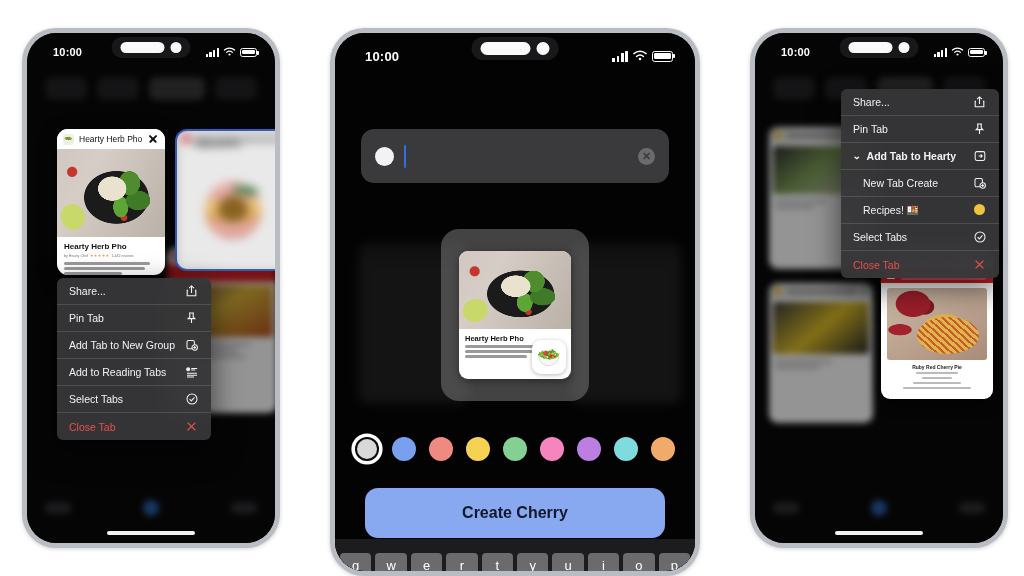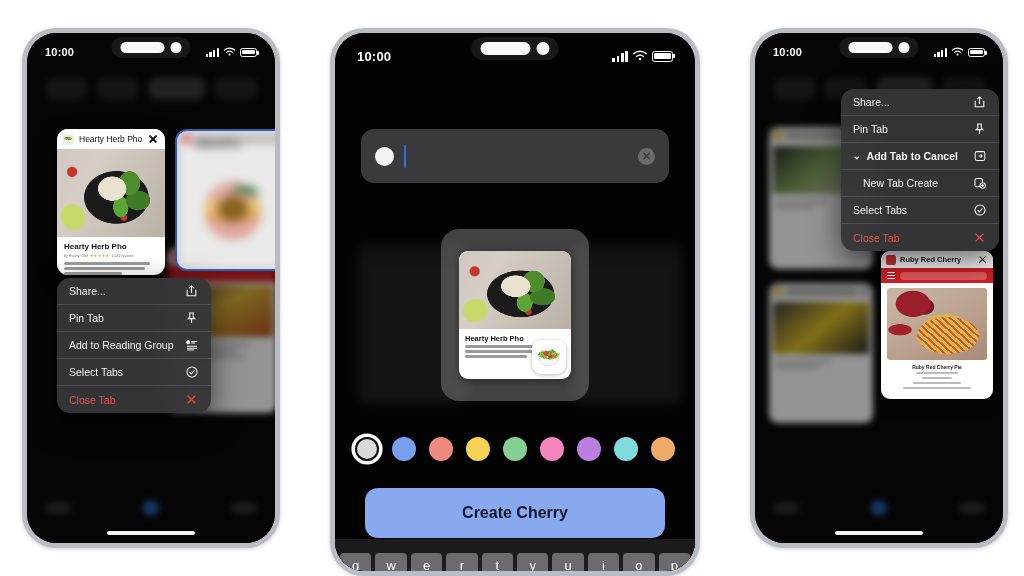--- a/index.html
+++ b/index.html
@@ -52,21 +52,21 @@
     padding: 5px 9px;
     z-index: 40;
   }
   .island .pill { width: 44px; height: 11px; border-radius: 7px; background: #fafafa; }
   .island .dot  { width: 11px; height: 11px; border-radius: 50%; background: #fafafa; }
   #phone-center .island .pill { width: 50px; height: 13px; }
   #phone-center .island .dot  { width: 13px; height: 13px; }
 
   
   .statusbar {
-    position: absolute; top: 0; left: 0; right: 0;
+    position: absolute; top: 0; left: 8px; right: 0;
     height: 38px;
     display: flex; align-items: center;
     justify-content: space-between;
     padding: 0 18px;
     color: #fff;
     font-size: 11px; font-weight: bold;
     letter-spacing: .2px;
     z-index: 35;
   }
   #phone-center .statusbar { height: 46px; padding: 0 22px; font-size: 13px; }
@@ -255,21 +255,21 @@
     border-radius: 12px;
     z-index: 18;
     overflow: hidden;
     background: #cfcfcf;
   }
 
   
   .ctx-menu {
     position: absolute;
     background: rgba(54,54,56,.97);
-    border-radius: 13px;
+    border-radius: 6px;
     overflow: hidden;
     z-index: 60;
     box-shadow: 0 10px 30px rgba(0,0,0,.6);
     backdrop-filter: blur(12px);
   }
   .ctx-item {
     display: flex; align-items: center;
     justify-content: space-between;
     padding: 0 12px;
     height: 27px;
@@ -537,21 +537,31 @@
           </div>
           <div class="ctx-item">
             <span class="ctx-label">Pin Tab</span>
             <span class="ctx-icon">
               <svg width="11" height="12" viewBox="0 0 11 12" fill="none" stroke="#f2f2f2" stroke-width="1.1">
                 <path d="M3 1h5M3.8 1v4L2.2 6.6h6.6L7.2 5V1M5.5 6.6V11"></path>
               </svg>
             </span>
           </div>
           <div class="ctx-item">
-            <span class="ctx-label">Add to Reading Group</span>
+            <span class="ctx-label">Add Tab to New Group</span>
+            <span class="ctx-icon">
+              <svg width="12" height="12" viewBox="0 0 12 12" fill="none" stroke="#f2f2f2" stroke-width="1.05">
+                <rect x="1" y="1.4" width="7.4" height="8.4" rx="1.5"></rect>
+                <circle cx="8.7" cy="8.5" r="2.7" fill="#363638"></circle>
+                <path d="M8.7 7v3M7.2 8.5h3"></path>
+              </svg>
+            </span>
+          </div>
+          <div class="ctx-item">
+            <span class="ctx-label">Add to Reading Tabs</span>
             <span class="ctx-icon">
               <svg width="12" height="11" viewBox="0 0 12 11" fill="none" stroke="#f2f2f2" stroke-width="1.05">
                 <circle cx="2.2" cy="2.2" r="1.5" fill="#f2f2f2"></circle>
                 <path d="M5.2 1.5h6M5.2 3h4"></path>
                 <path d="M1 6.2h10M1 8.2h10M1 10h7"></path>
               </svg>
             </span>
           </div>
           <div class="ctx-item">
             <span class="ctx-label">Select Tabs</span>
@@ -779,37 +789,43 @@
             <span class="ctx-label">Pin Tab</span>
             <span class="ctx-icon">
               <svg width="11" height="12" viewBox="0 0 11 12" fill="none" stroke="#f2f2f2" stroke-width="1.1">
                 <path d="M3 1h5M3.8 1v4L2.2 6.6h6.6L7.2 5V1M5.5 6.6V11"></path>
               </svg>
             </span>
           </div>
           <div class="ctx-item expanded">
             <span class="ctx-label">
               <span class="ctx-chev">⌄</span>
-              <span>Add Tab to Cancel</span>
+              <span>Add Tab to Hearty</span>
             </span>
             <span class="ctx-icon">
               <svg width="12" height="12" viewBox="0 0 12 12" fill="none" stroke="#f2f2f2" stroke-width="1.05">
                 <rect x="1.2" y="1.6" width="9.6" height="8.8" rx="1.6"></rect>
                 <path d="M4.6 6h3.4M6.6 4.4L8.2 6 6.6 7.6"></path>
               </svg>
             </span>
           </div>
           <div class="ctx-item sub">
             <span class="ctx-label">New Tab Create</span>
             <span class="ctx-icon">
               <svg width="12" height="12" viewBox="0 0 12 12" fill="none" stroke="#f2f2f2" stroke-width="1.05">
                 <rect x="1" y="1.4" width="7.4" height="8.4" rx="1.5"></rect>
                 <circle cx="8.7" cy="8.5" r="2.7" fill="#363638"></circle>
                 <path d="M8.7 7v3M7.2 8.5h3"></path>
               </svg>
+            </span>
+          </div>
+          <div class="ctx-item sub">
+            <span class="ctx-label">Recipes! 🍱</span>
+            <span class="ctx-icon">
+              <span class="grp-dot"></span>
             </span>
           </div>
           <div class="ctx-item">
             <span class="ctx-label">Select Tabs</span>
             <span class="ctx-icon">
               <svg width="12" height="12" viewBox="0 0 12 12" fill="none" stroke="#f2f2f2" stroke-width="1.05">
                 <circle cx="6" cy="6" r="5"></circle>
                   <path d="M3.6 6.1l1.7 1.8 3.2-3.6"></path>
               </svg>
             </span>

